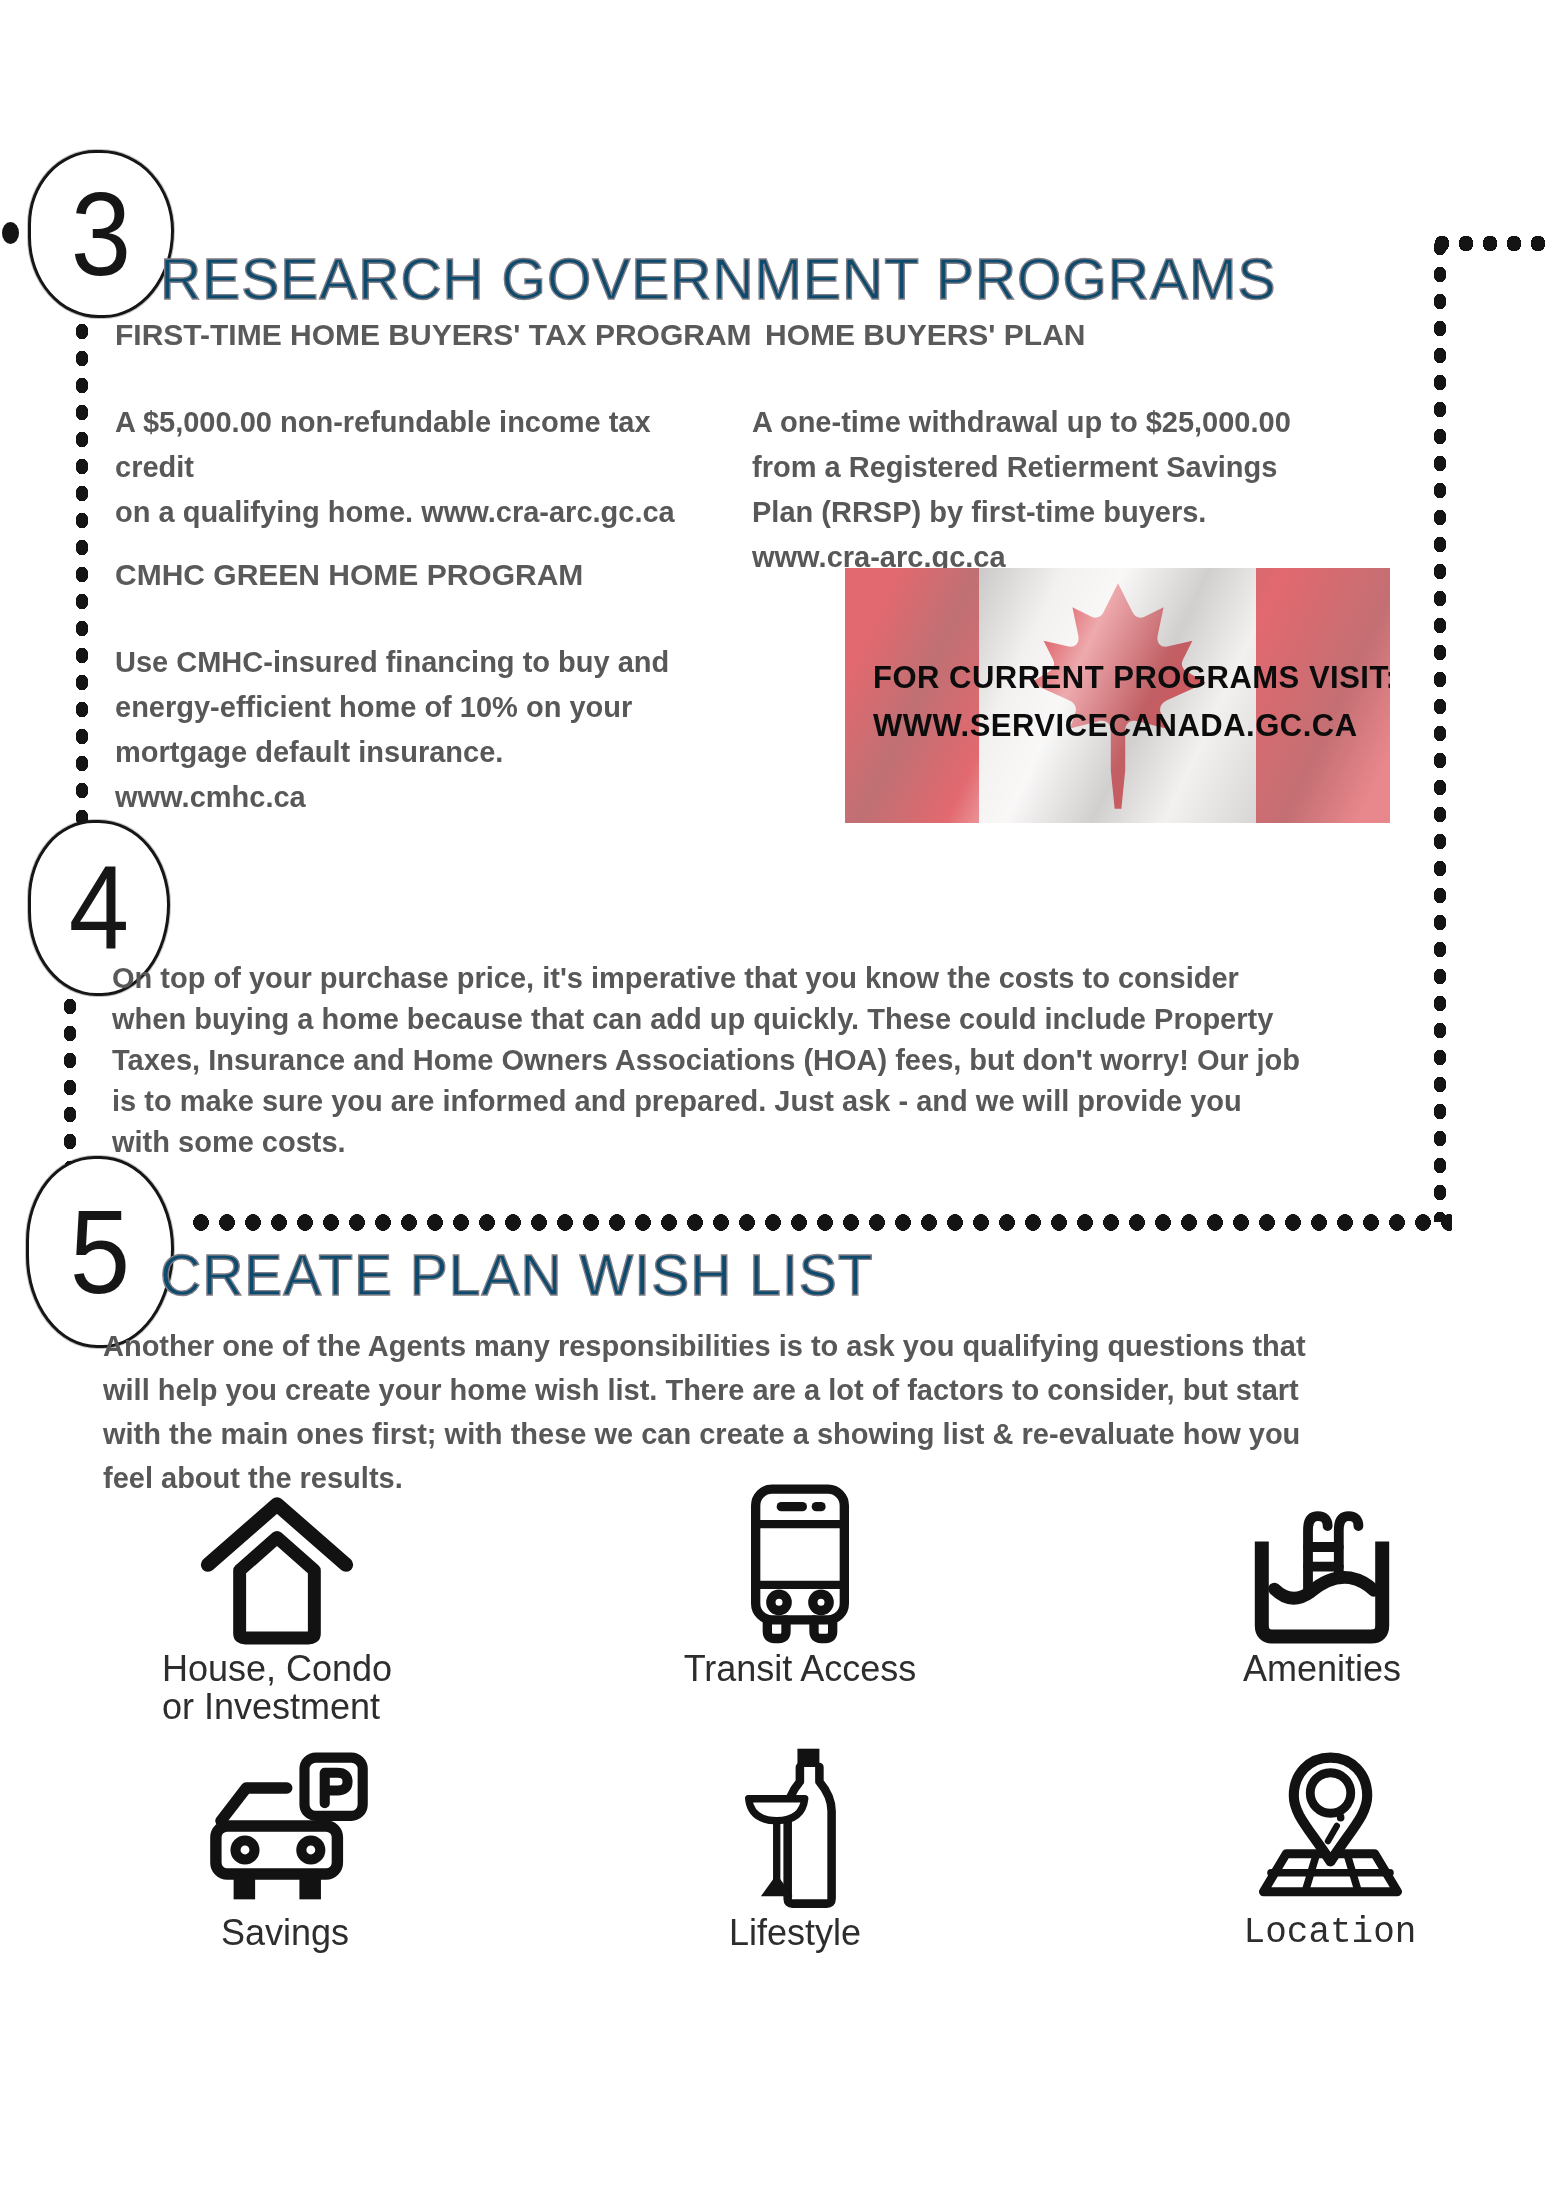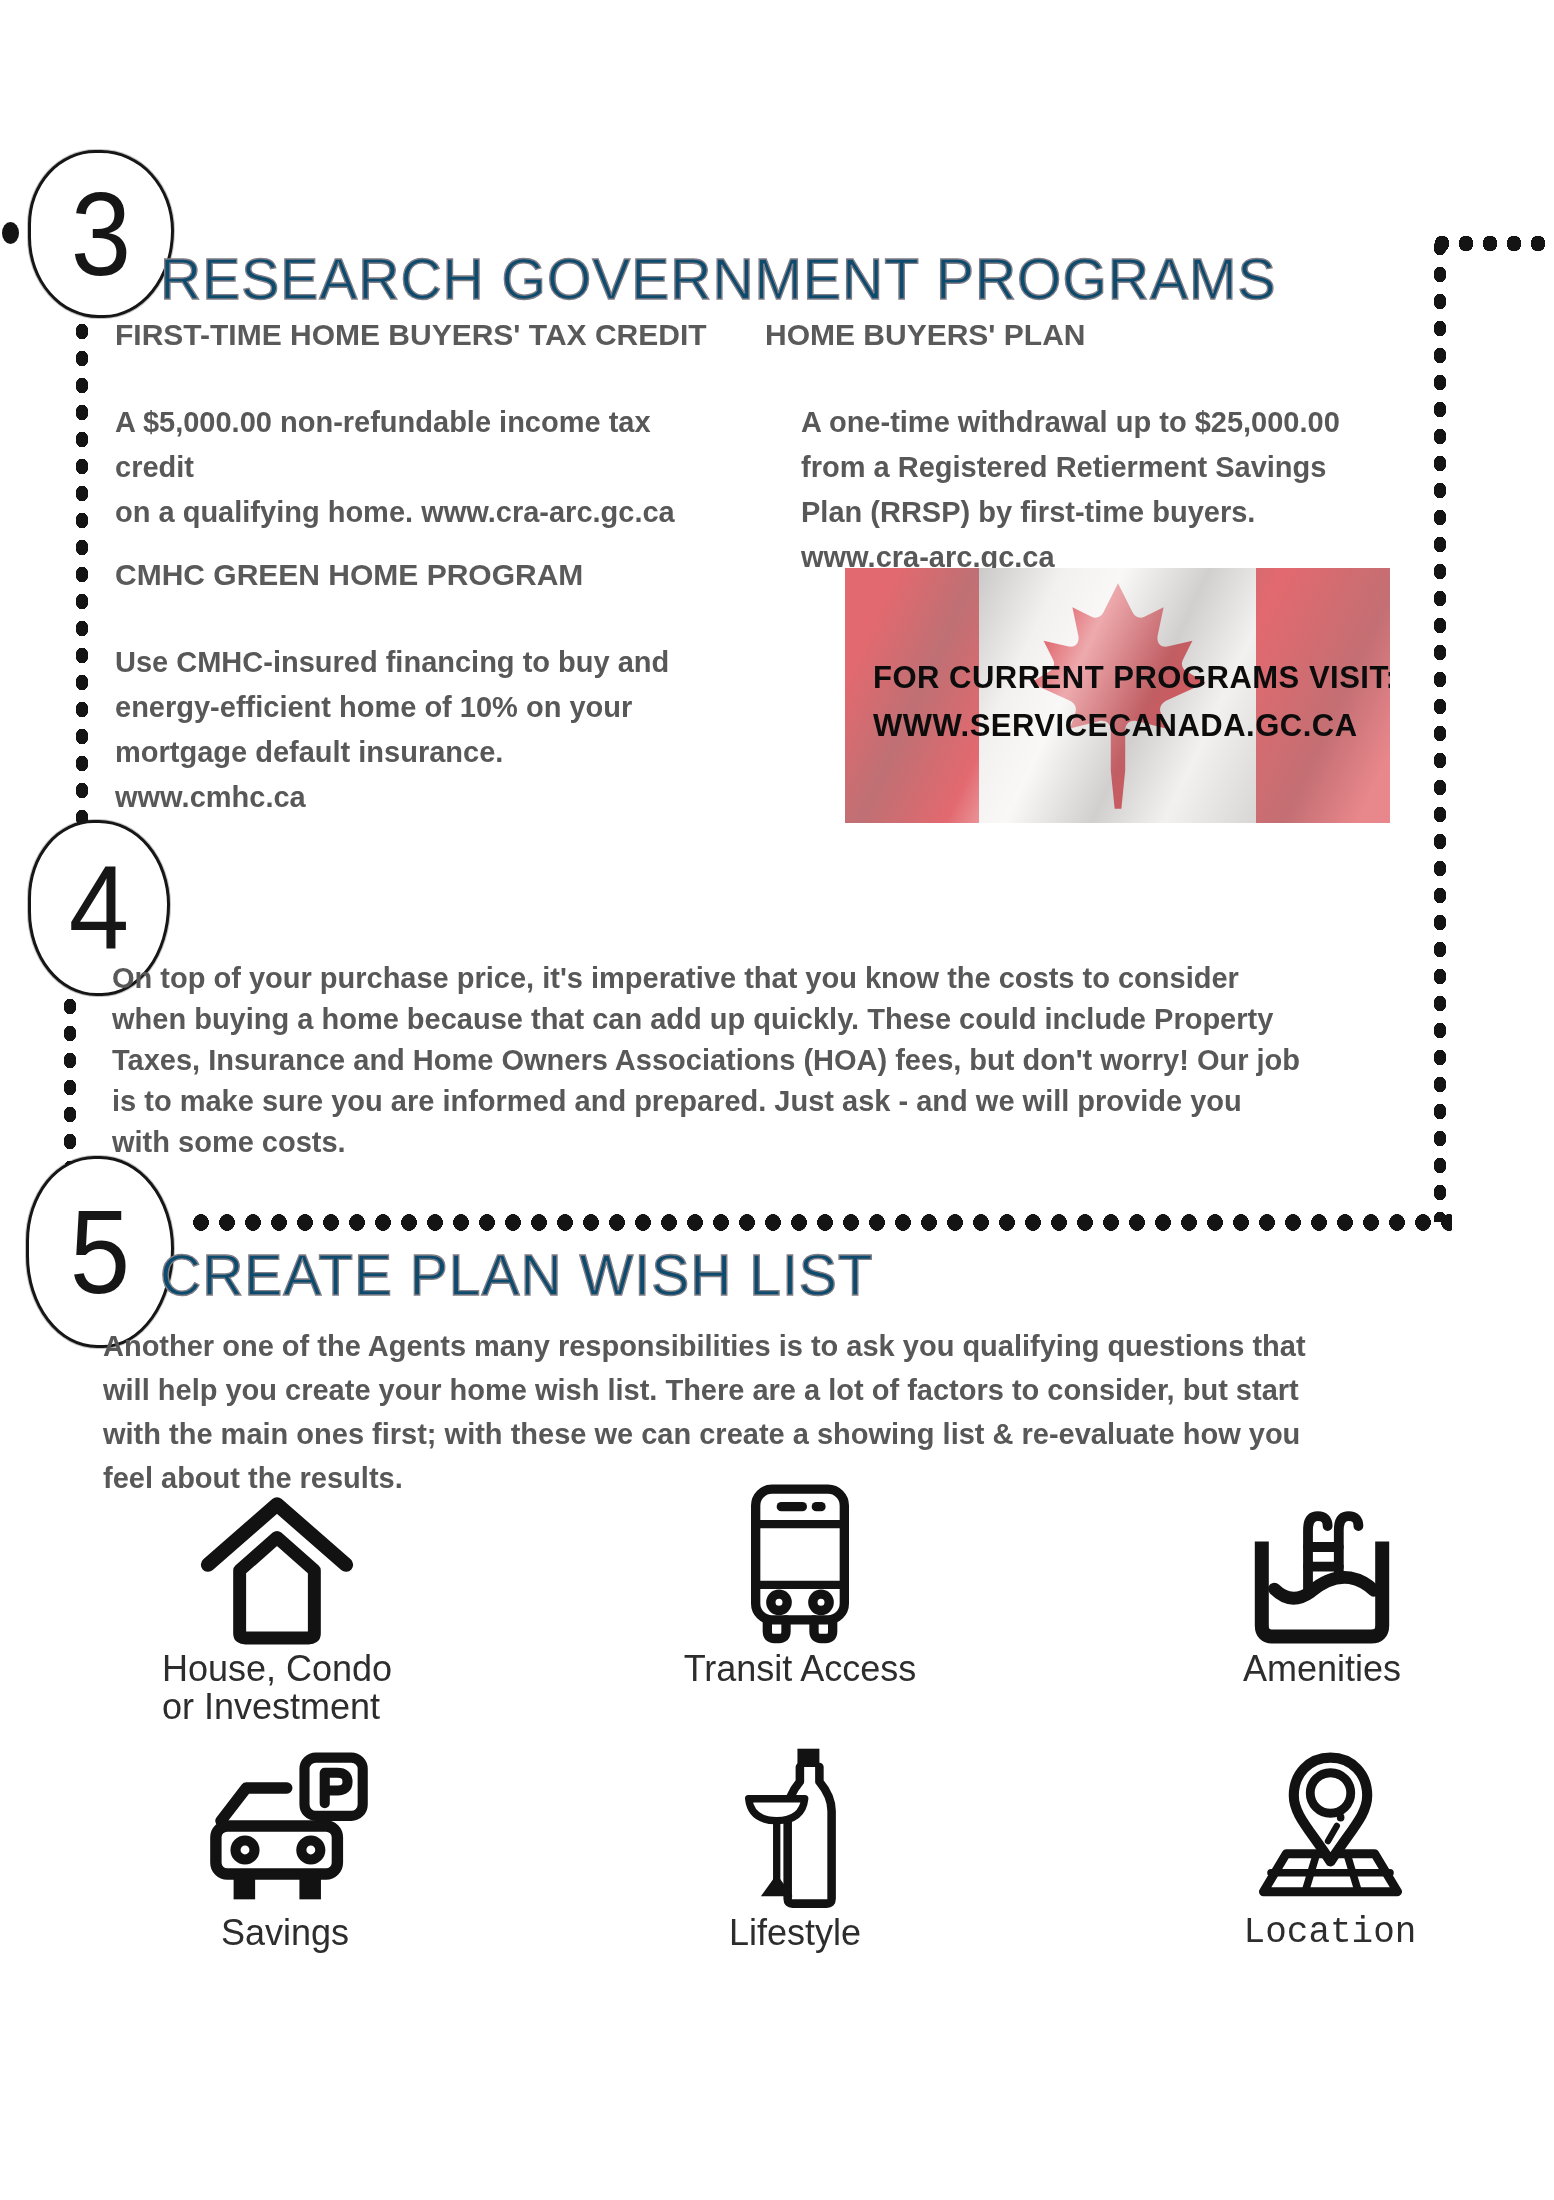--- a/index.html
+++ b/index.html
@@ -96,33 +96,33 @@
     </div>
   <div class="circle c4">
       <span>4</span>
     </div>
   <div class="circle c5">
       <span>5</span>
     </div>
 
   <div class="bigtitle" style="left:160px; top:246px;">RESEARCH GOVERNMENT PROGRAMS</div>
 
-  <div class="subhead" style="left:115px; top:318px;">FIRST-TIME HOME BUYERS' TAX CREDIT</div>
+  <div class="subhead" style="left:115px; top:318px;">FIRST-TIME HOME BUYERS' TAX PROGRAM</div>
   <div class="body-text" style="left:115px; top:400px; width:660px;">A $5,000.00 non-refundable income tax
 credit
 on a qualifying home. www.cra-arc.gc.ca</div>
 
   <div class="subhead" style="left:115px; top:558px;">CMHC GREEN HOME PROGRAM</div>
   <div class="body-text" style="left:115px; top:640px; width:660px;">Use CMHC-insured financing to buy and
 energy-efficient home of 10% on your
 mortgage default insurance.
 www.cmhc.ca</div>
 
   <div class="subhead" style="left:765px; top:318px;">HOME BUYERS' PLAN</div>
-  <div class="body-text" style="left:801px; top:400px; width:650px;">A one-time withdrawal up to $25,000.00
+  <div class="body-text" style="left:752px; top:400px; width:650px;">A one-time withdrawal up to $25,000.00
 from a Registered Retierment Savings
 Plan (RRSP) by first-time buyers.
 www.cra-arc.gc.ca</div>
 
   <div class="flag">
     <div class="bar left"></div>
     <div class="bar right"></div>
     <svg width="250" height="240" viewBox="0 0 100 100">
       <path fill="#dc555c" d="M50 3 L44 15 C43 17 41 18 39 17 L31 13 L33.5 25 C34 28 32 30 29 29.3 L19 27 L23 35 C24 37 23 39 21 40 L13.5 44.5 L30 52 C32 53 33 55 32.2 57 L30 63.5 L42 60.5 C45 59.8 47 61.5 47 64.5 L47 81 L48.6 97 L51.4 97 L53 81 L53 64.5 C53 61.5 55 59.8 58 60.5 L70 63.5 L67.8 57 C67 55 68 53 70 52 L86.5 44.5 L79 40 C77 39 76 37 77 35 L81 27 L71 29.3 C68 30 66 28 66.5 25 L69 13 L61 17 C59 18 57 17 56 15 Z"></path>
     </svg>

